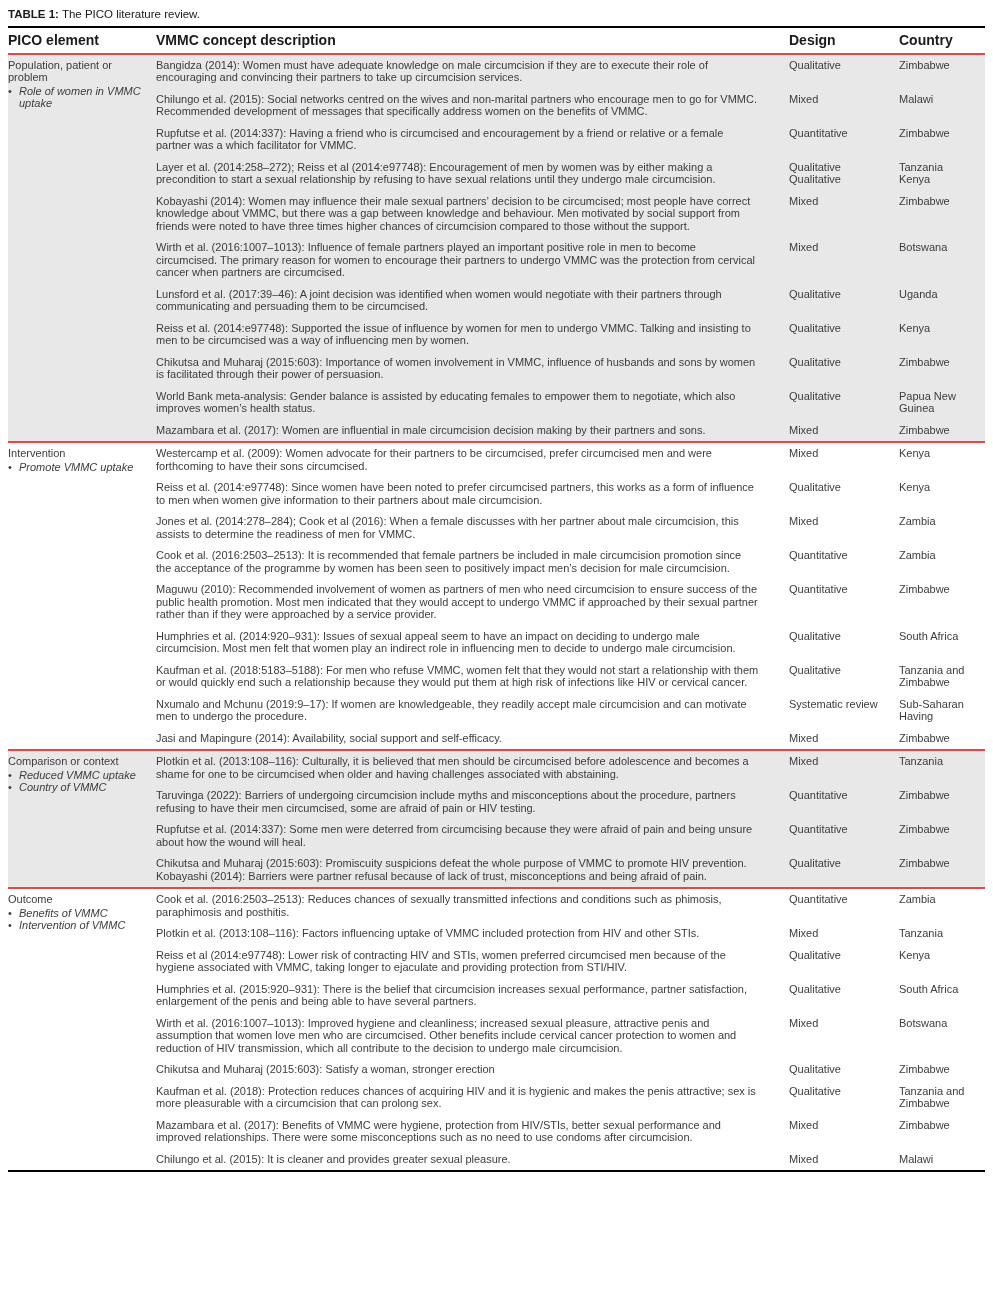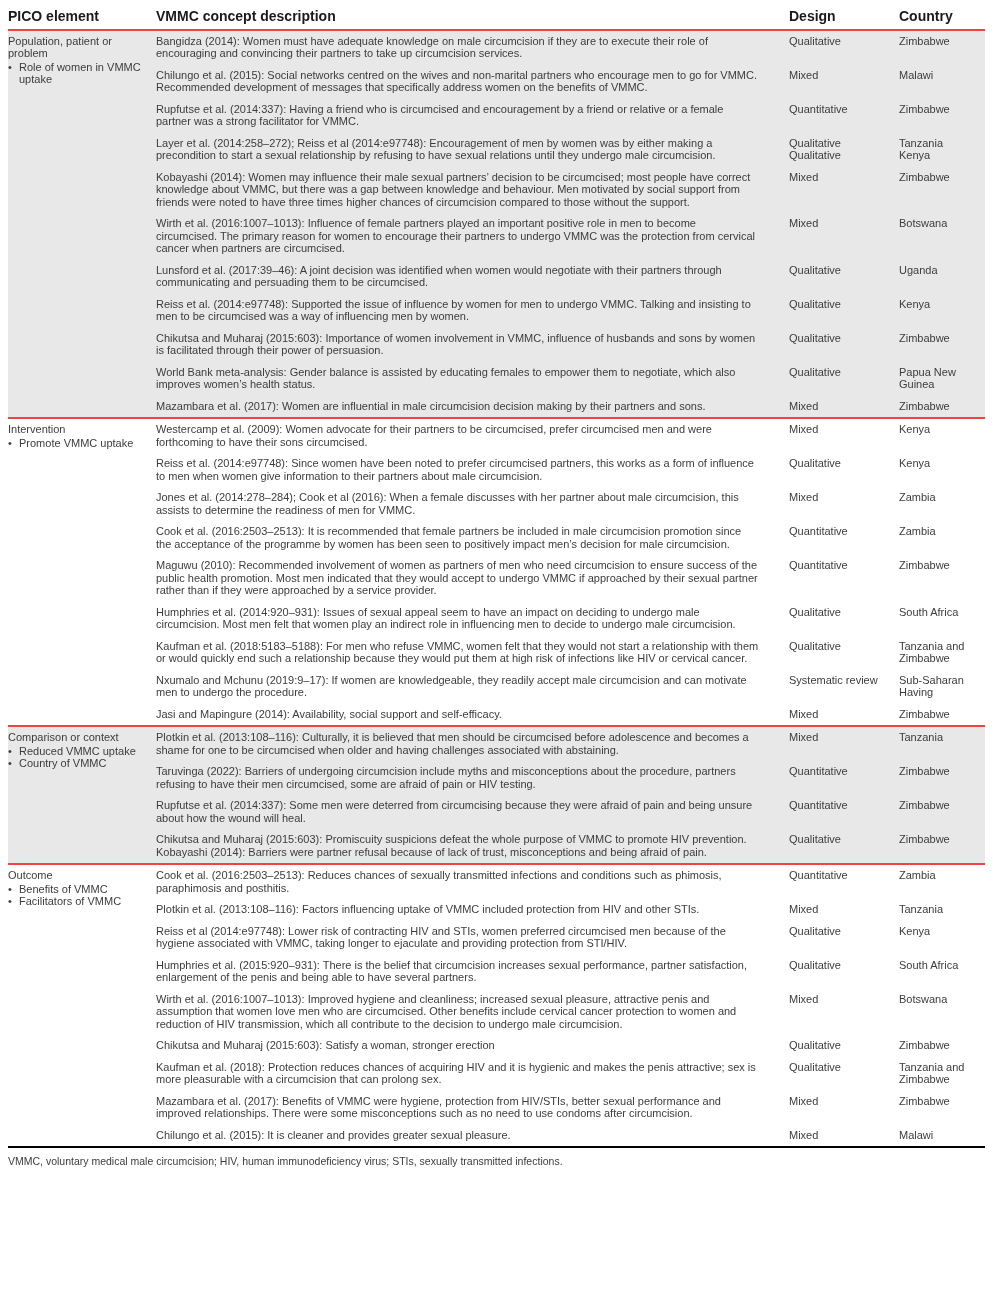--- a/index.html
+++ b/index.html
@@ -48,34 +48,37 @@
     padding: 4px 12px 5px 0;
   }
   td.description { padding-right: 30px; white-space: pre-line; margin-left: 28px; }
   td.design, td.country { white-space: pre-line; padding-right: 6px; }
   tbody.shaded td { background: var(--shaded-row, #e8e8e8); }
   tbody tr:first-child td { border-top: 2px solid #ef4444; }
 
   td.group-label .el { margin-bottom: 1px; }
   td.group-label .bullet { display: flex; }
   td.group-label .bullet .dot { width: 7px; flex: 0 0 7px; margin-right: 4px; text-align: left; }
-  td.group-label .bullet .txt { flex: 1; }
+  td.group-label .bullet .txt { flex: 1; font-style: italic; }
 
   .footnote {
     font-size: 10.5px;
     line-height: 13px;
     padding-top: 7px;
     color: var(--body-text, #3c3c3c);
   }
 </style>
 </head>
 <body>
 
 <div class="page">
 
+  <div class="table-title">
+    <span class="ttl-label">TABLE 1:</span><span>The PICO literature review.</span>
+  </div>
 
   <table class="pico" id="pico-table">
     <colgroup>
       <col class="c1">
         <col class="c2">
         <col class="c3">
         <col class="c4">
     </colgroup>
     <thead>
       <tr>
@@ -97,21 +100,21 @@
           <td class="description">Bangidza (2014): Women must have adequate knowledge on male circumcision if they are to execute their role of encouraging and convincing their partners to take up circumcision services.</td>
           <td class="design">Qualitative</td>
           <td class="country">Zimbabwe</td>
         </tr>
         <tr>
           <td class="description">Chilungo et al. (2015): Social networks centred on the wives and non-marital partners who encourage men to go for VMMC. Recommended development of messages that specifically address women on the benefits of VMMC.</td>
           <td class="design">Mixed</td>
           <td class="country">Malawi</td>
         </tr>
         <tr>
-          <td class="description">Rupfutse et al. (2014:337): Having a friend who is circumcised and encouragement by a friend or relative or a female partner was a strong facilitator for VMMC.</td>
+          <td class="description">Rupfutse et al. (2014:337): Having a friend who is circumcised and encouragement by a friend or relative or a female partner was a which facilitator for VMMC.</td>
           <td class="design">Quantitative</td>
           <td class="country">Zimbabwe</td>
         </tr>
         <tr>
           <td class="description">Layer et al. (2014:258–272); Reiss et al (2014:e97748): Encouragement of men by women was by either making a precondition to start a sexual relationship by refusing to have sexual relations until they undergo male circumcision.</td>
           <td class="design">Qualitative
 Qualitative</td>
           <td class="country">Tanzania
 Kenya</td>
         </tr>
@@ -242,21 +245,21 @@
       <tbody class="">
         <tr>
           <td class="group-label" rowspan="9">
             <div class="el">Outcome</div>
             <div class="bullet">
               <span class="dot">•</span>
               <span class="txt">Benefits of VMMC</span>
             </div>
             <div class="bullet">
               <span class="dot">•</span>
-              <span class="txt">Facilitators of VMMC</span>
+              <span class="txt">Intervention of VMMC</span>
             </div>
           </td>
           <td class="description">Cook et al. (2016:2503–2513): Reduces chances of sexually transmitted infections and conditions such as phimosis, paraphimosis and posthitis.</td>
           <td class="design">Quantitative</td>
           <td class="country">Zambia</td>
         </tr>
         <tr>
           <td class="description">Plotkin et al. (2013:108–116): Factors influencing uptake of VMMC included protection from HIV and other STIs.</td>
           <td class="design">Mixed</td>
           <td class="country">Tanzania</td>
@@ -292,15 +295,14 @@
           <td class="country">Zimbabwe</td>
         </tr>
         <tr>
           <td class="description">Chilungo et al. (2015): It is cleaner and provides greater sexual pleasure.</td>
           <td class="design">Mixed</td>
           <td class="country">Malawi</td>
         </tr>
       </tbody>
     </table>
 
-  <div class="footnote">VMMC, voluntary medical male circumcision; HIV, human immunodeficiency virus; STIs, sexually transmitted infections.</div>
 
 </div>
 
 </body></html>

